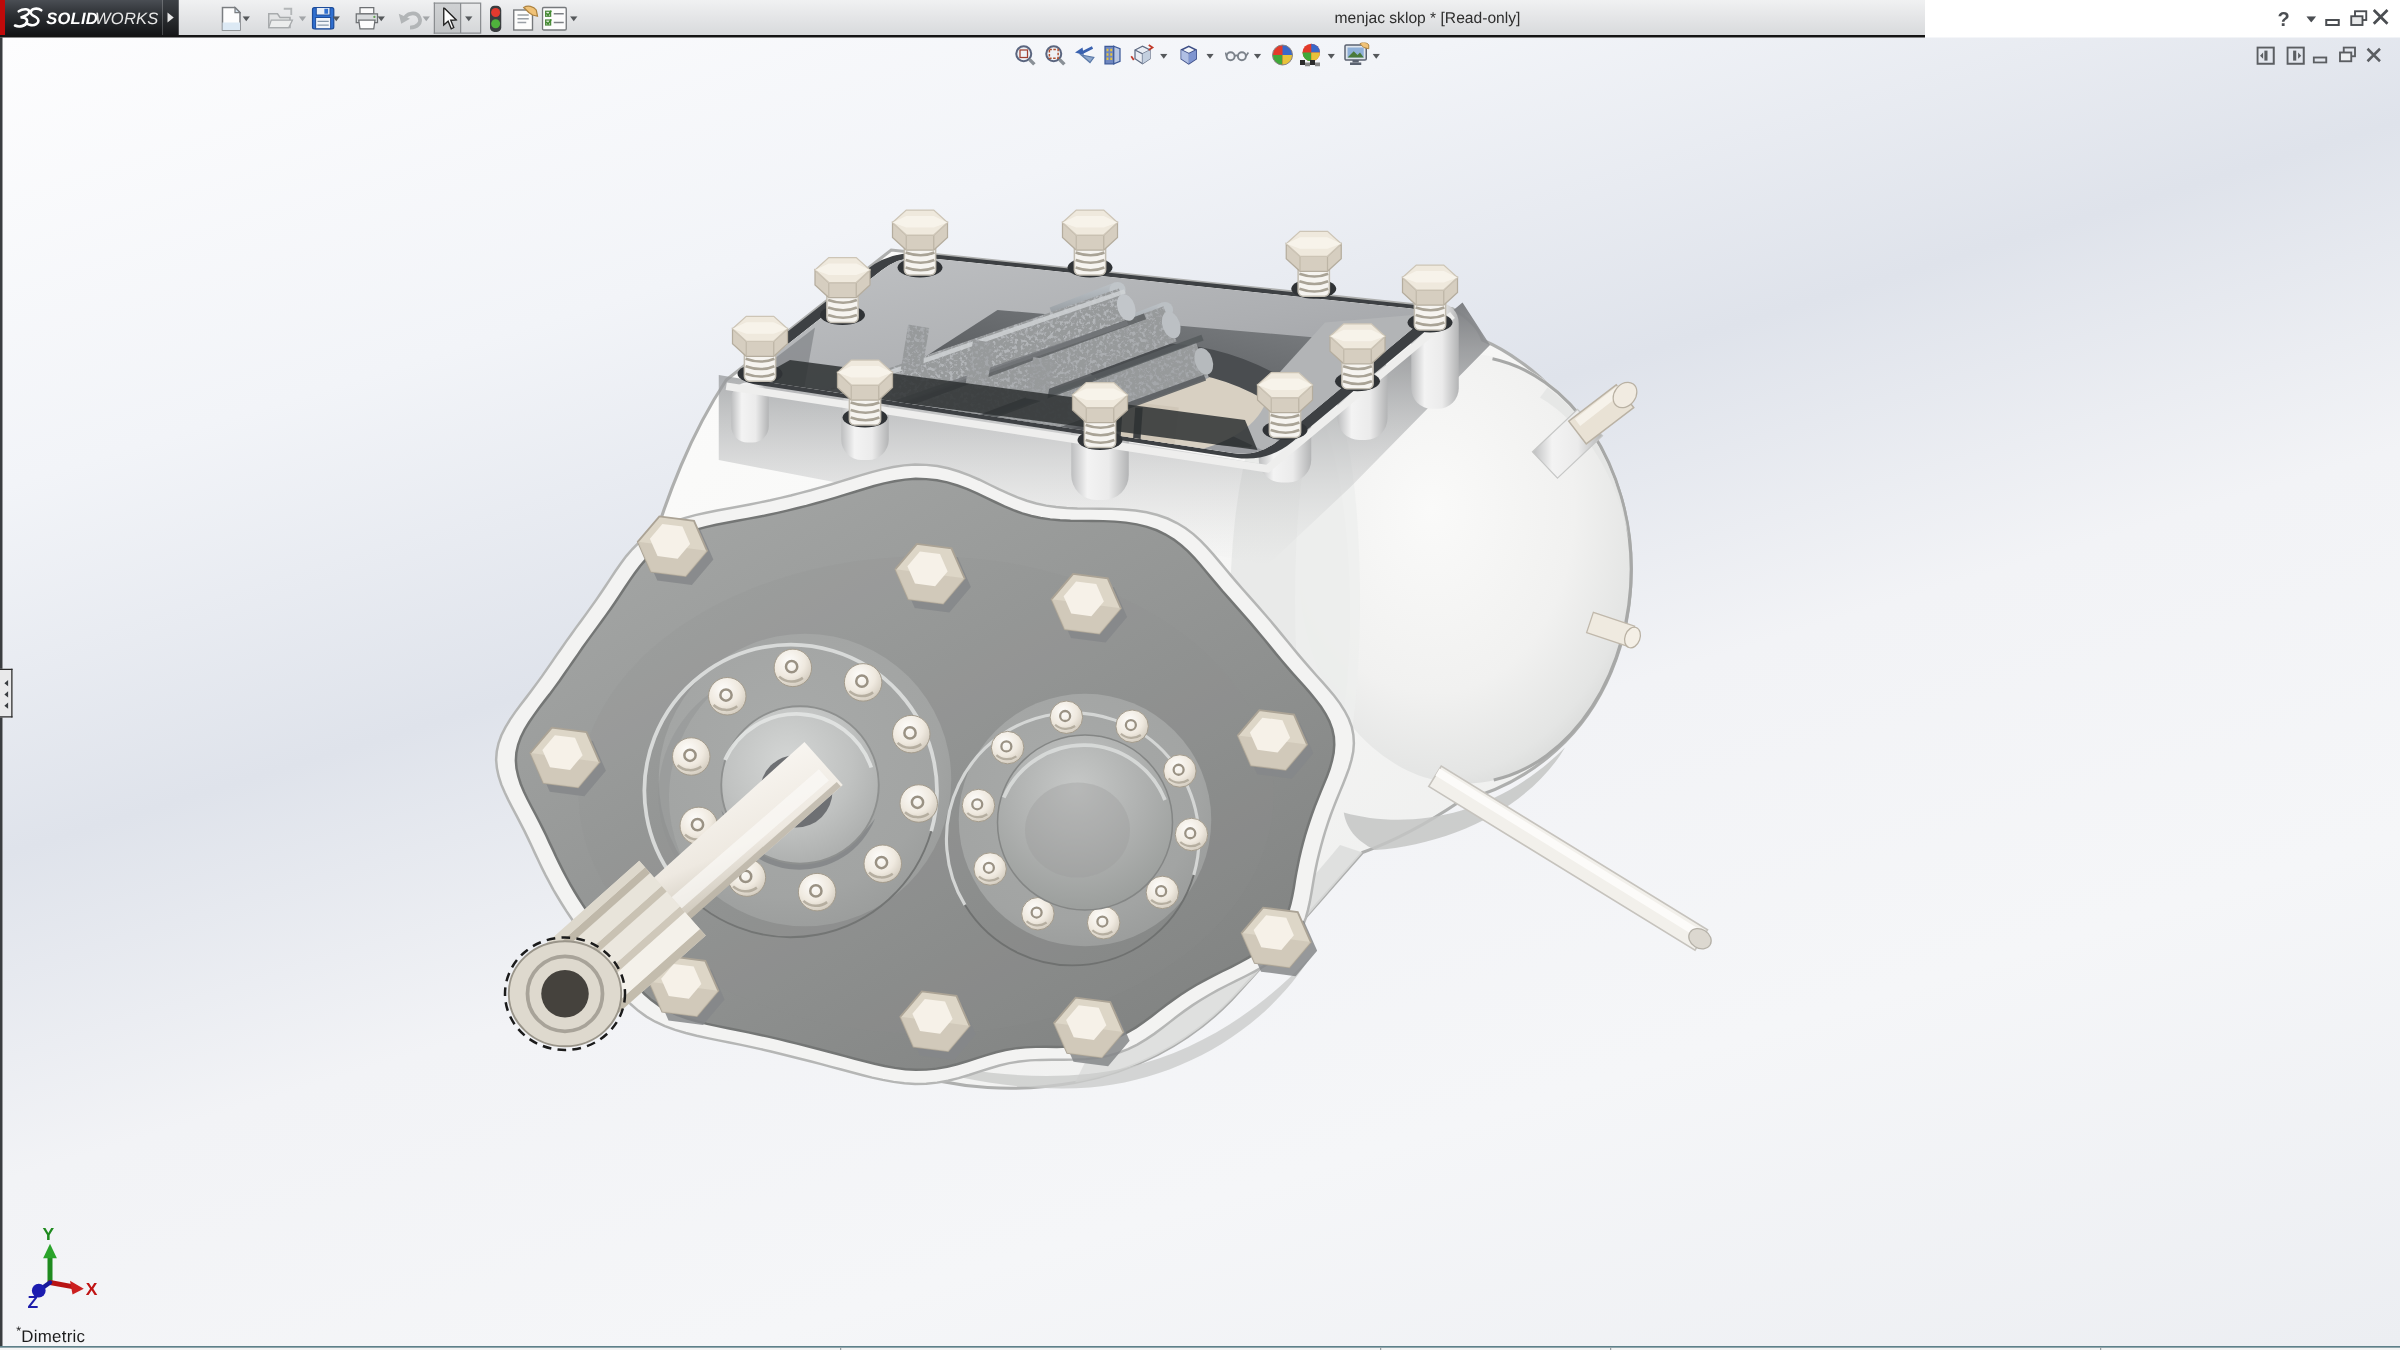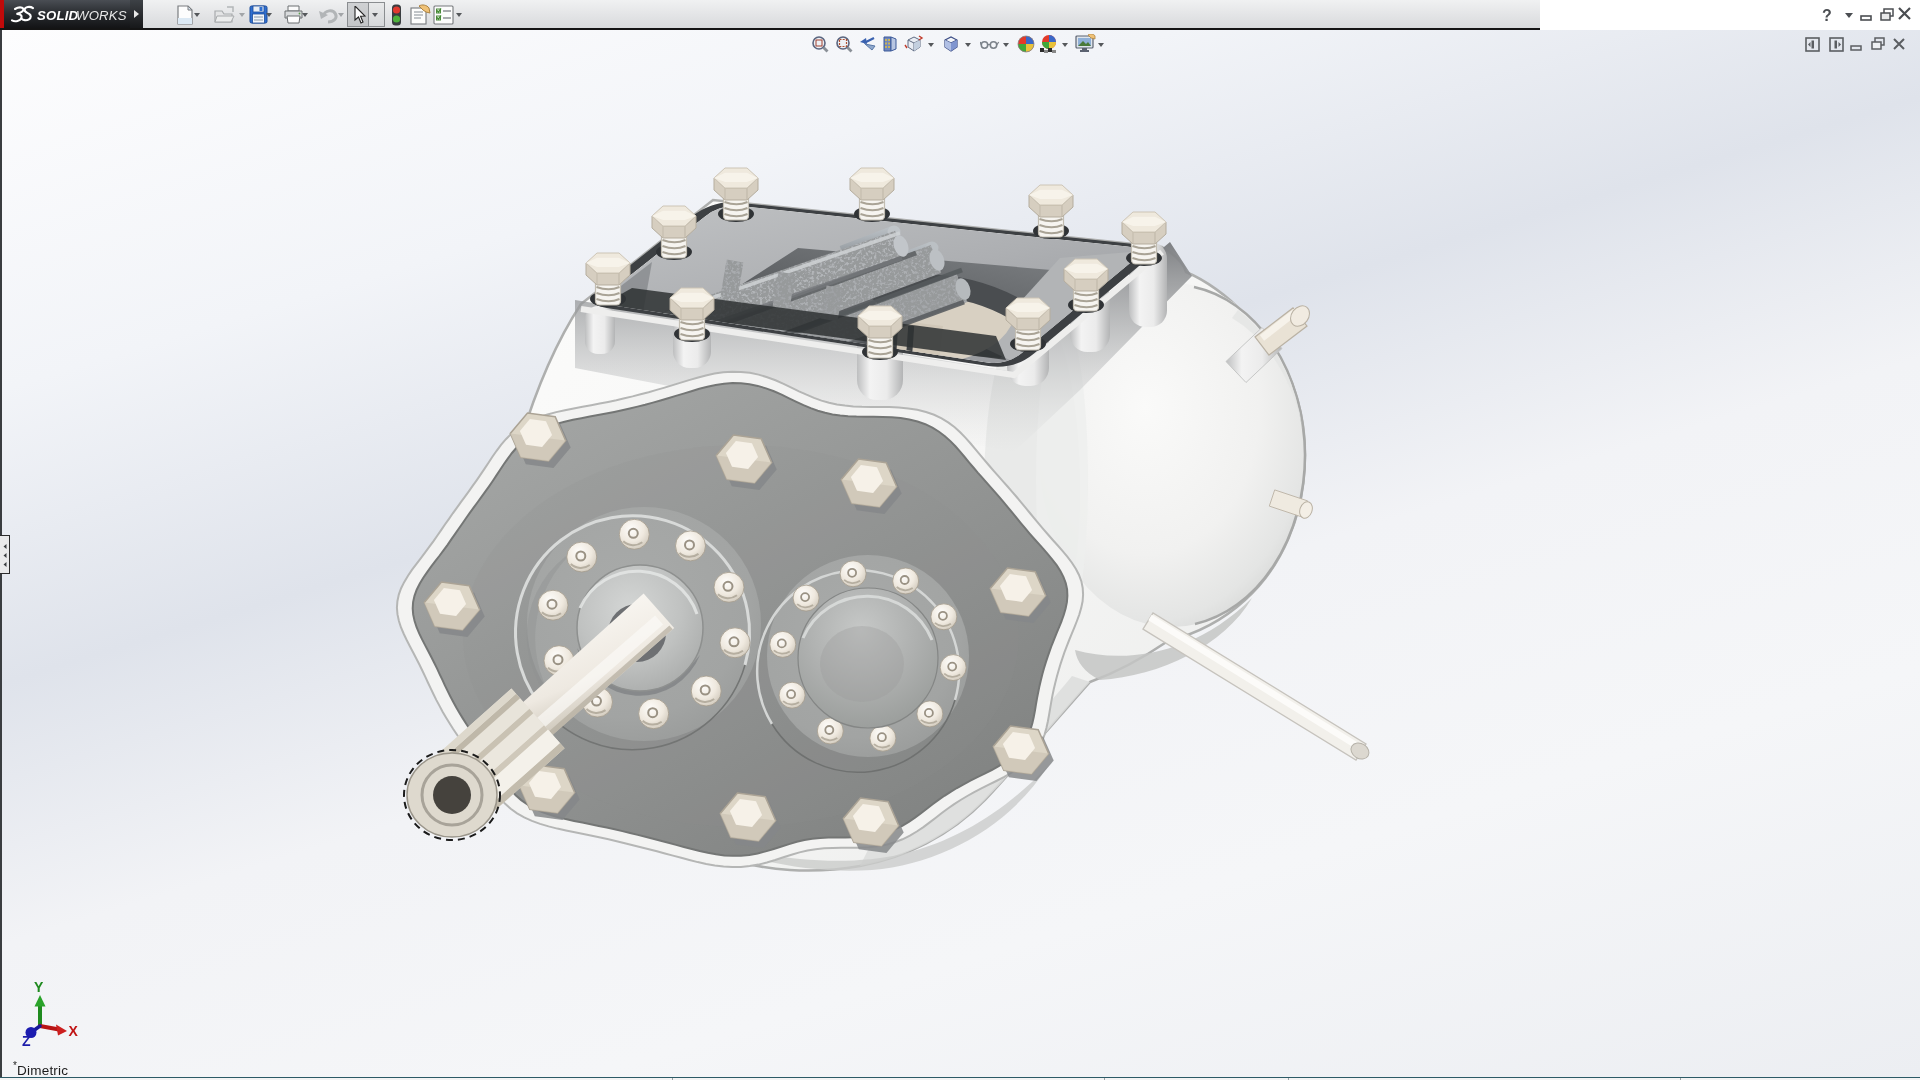--- a/index.html
+++ b/index.html
@@ -652,13 +652,14 @@
       <svg style="position:absolute;left:1859px;top:7px" width="16" height="15" viewBox="0 0 16 15">
         <rect x="2" y="9" width="10" height="4" fill="none" stroke="#4b4e52" stroke-width="1.6"></rect>
       </svg>
       <svg style="position:absolute;left:1879px;top:7px" width="16" height="15" viewBox="0 0 16 15">
         <rect x="5" y="2" width="9" height="7" fill="none" stroke="#4b4e52" stroke-width="1.5"></rect>
         <rect x="2" y="6" width="9" height="7" fill="#e8e9ea" stroke="#4b4e52" stroke-width="1.5"></rect>
       </svg>
       <svg style="position:absolute;left:1897px;top:6px" width="16" height="16" viewBox="0 0 16 16">
         <path d="M2,2 L13,13 M13,2 L2,13" stroke="#4b4e52" stroke-width="2.2"></path>
       </svg>
+<div class="ttl" id="doctitle">menjac sklop * [Read-only]</div>
 </div>
 </div>
 </body></html>

